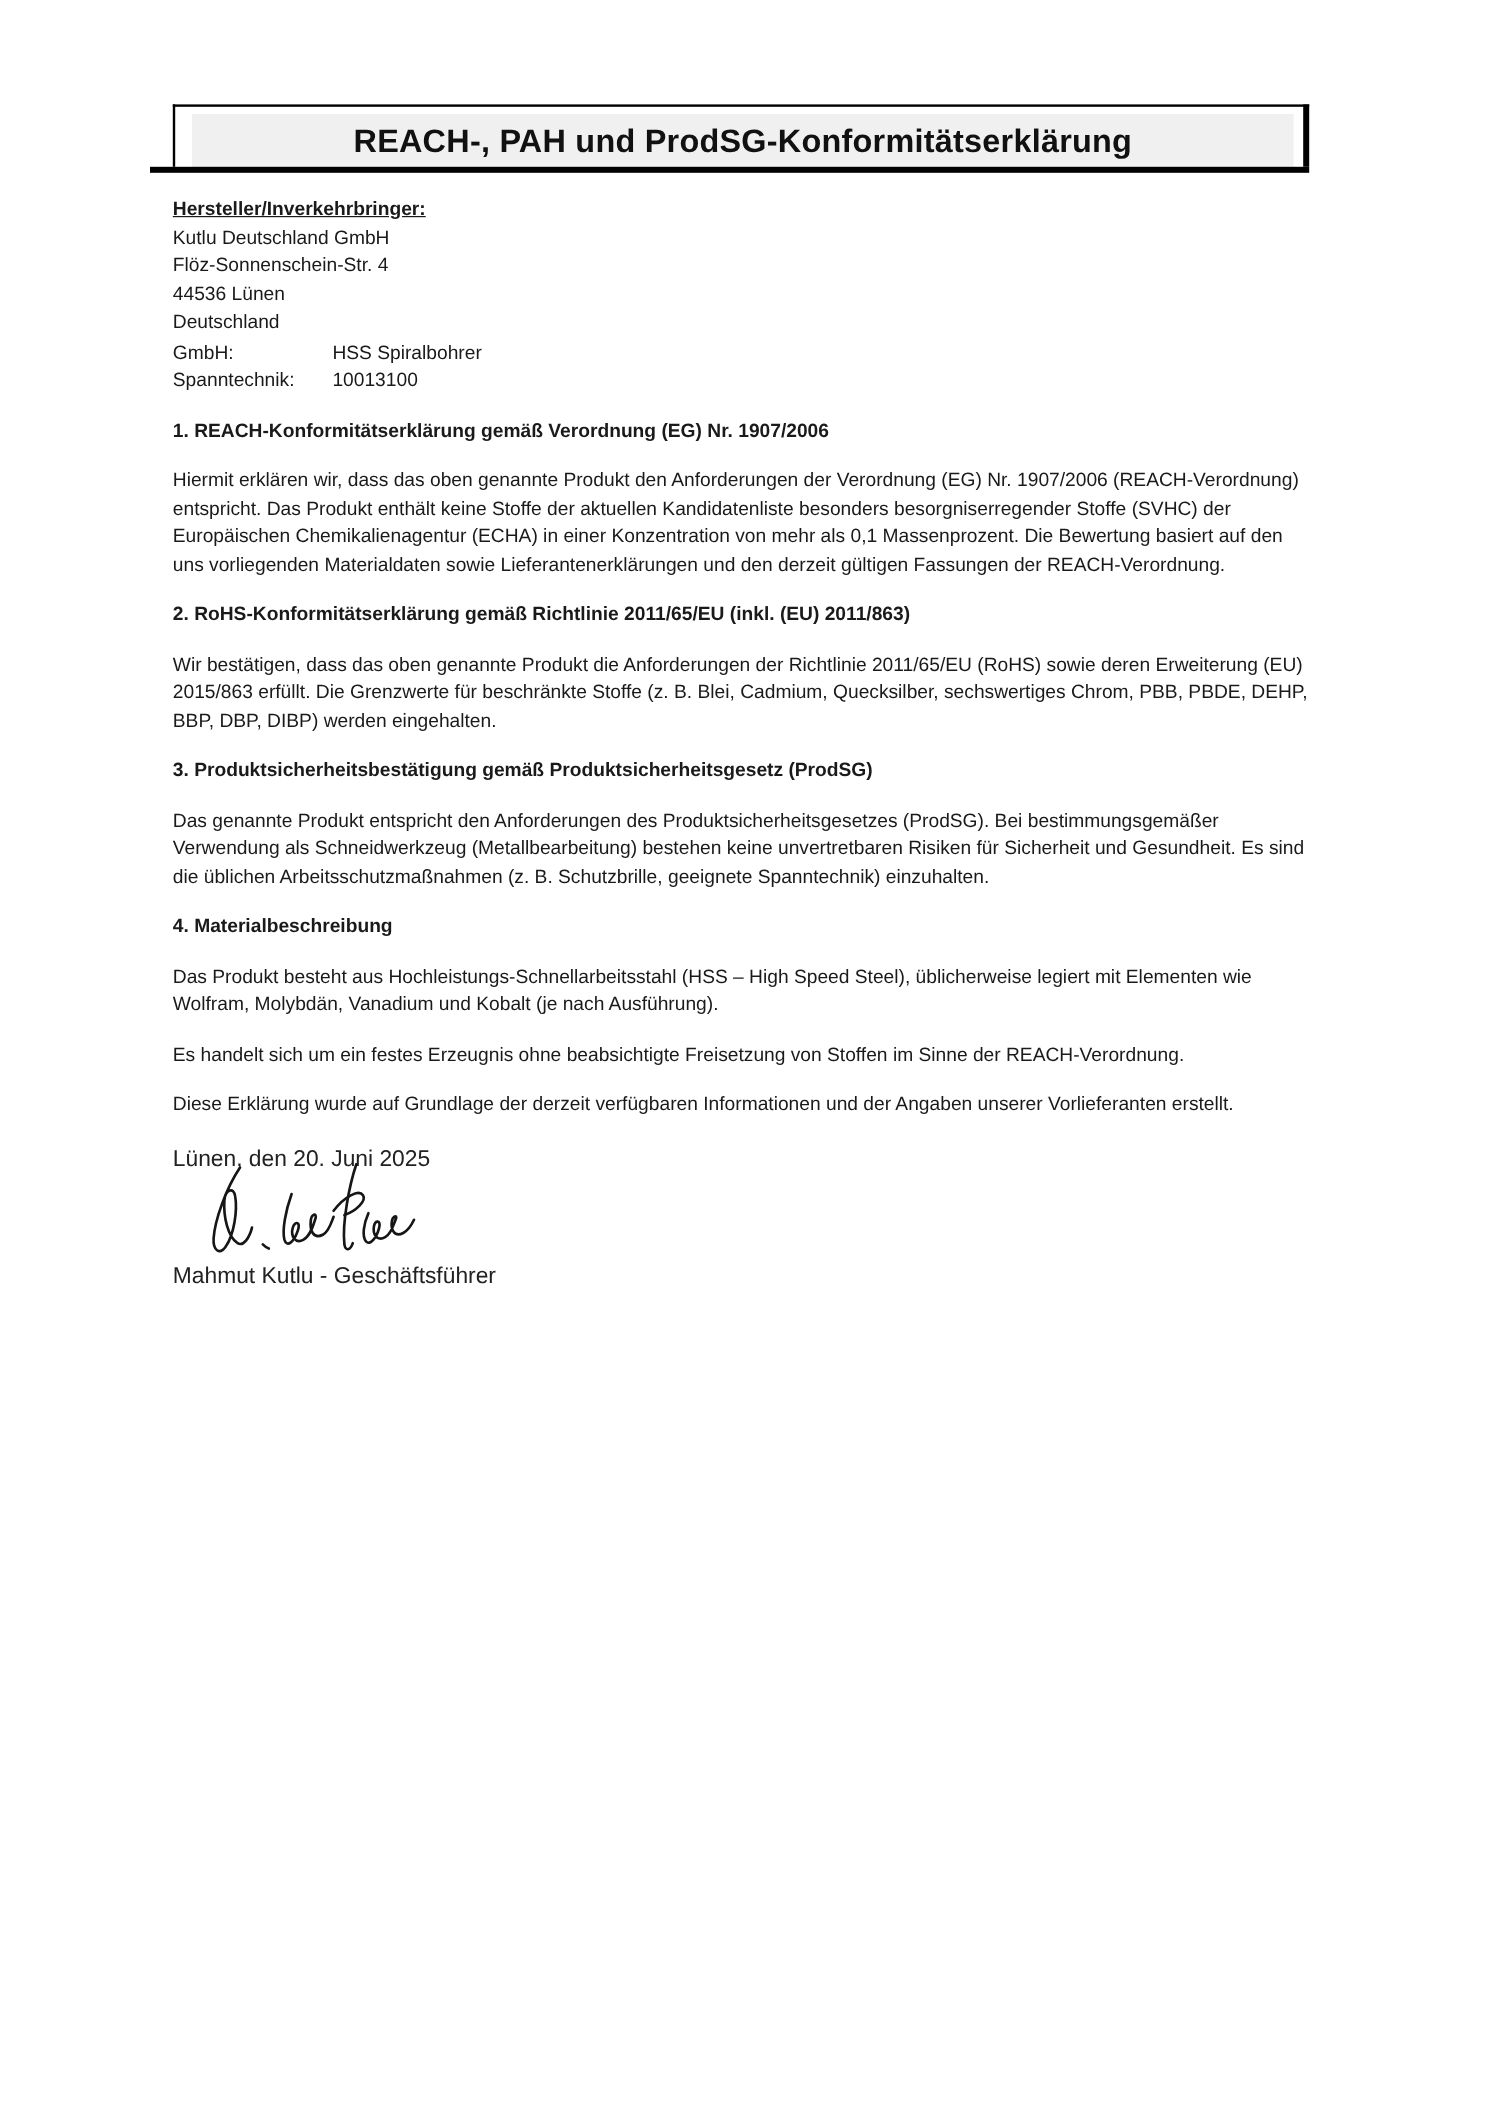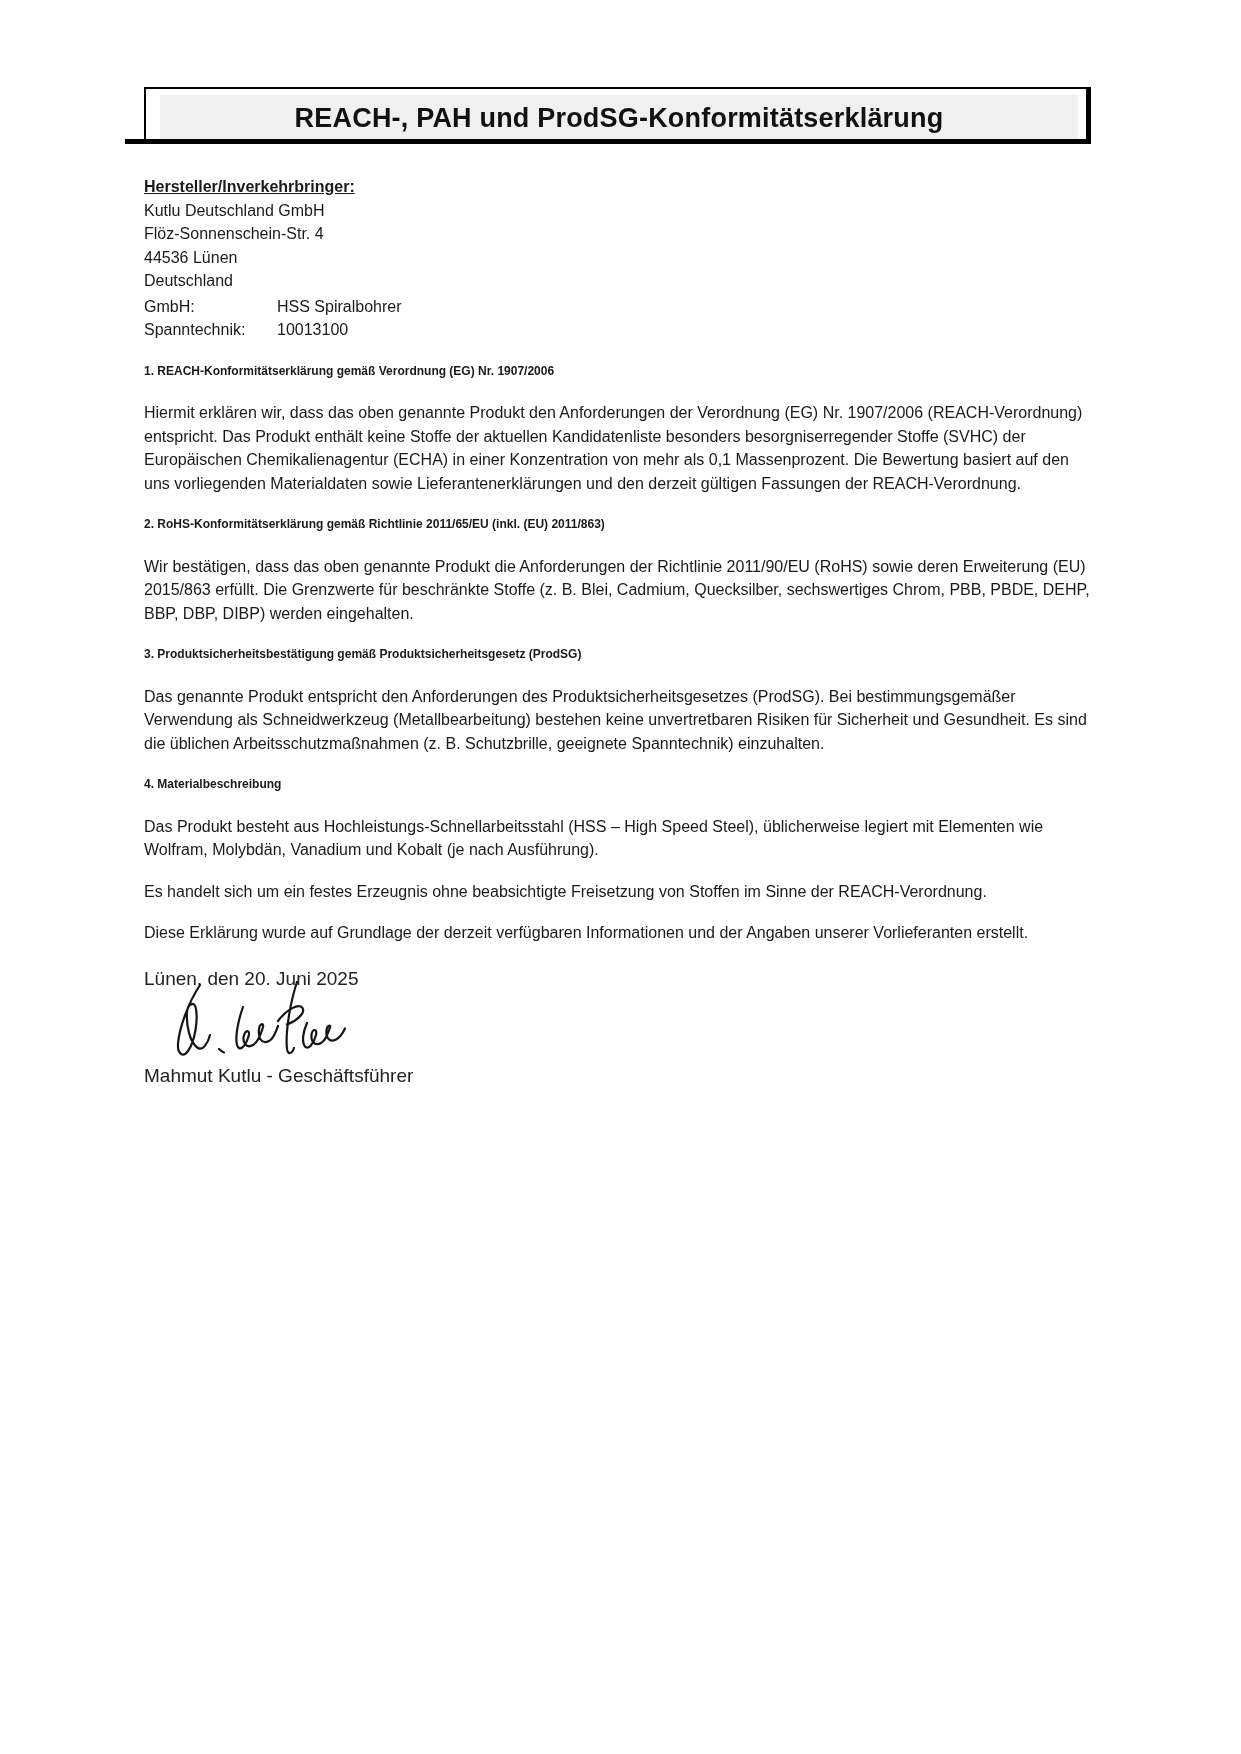--- a/index.html
+++ b/index.html
@@ -19,21 +19,21 @@
   }
   .content { width: 947px; font-size: 16px; line-height: 23.5px; }
 
   
   .title-box {
     position: relative;
     height: 52px;
     border-top: 2px solid #000;
     border-left: 2px solid #000;
     border-right: 5px solid #000;
-    margin-bottom: 36px;
+    margin-bottom: 24px;
   }
   .title-box::after {
     content: "";
     position: absolute;
     left: -21px; right: -5px; bottom: -5px;
     height: 5px;
     background: #000;
   }
   .title-shade {
     position: absolute;
@@ -51,21 +51,21 @@
     white-space: nowrap;
   }
 
   .mfr-heading { font-weight: 700; text-decoration: underline; }
   .addr-block { margin-bottom: 2px; }
 
   .product-block { margin-bottom: 18px; }
   .product-row { display: flex; }
   .product-label { width: 133px; flex: 0 0 133px; }
 
-  .sec-heading { font-weight: 700; font-size: 12px; margin: 18px 0 18px 0; }
+  .sec-heading { font-weight: 700; font-size: 16px; margin: 18px 0 18px 0; }
   .para { margin-bottom: 18px; }
 
   .signoff { margin-top: 25px; }
   .small-text { font-size: 19px; line-height: 17px; color: #222; }
   .signature-wrap { margin: -6px 0 4px 22px; height: 82px; }
   .signature-wrap svg { display: block; }
 </style>
 </head>
 <body>
 
@@ -98,21 +98,21 @@
       </div>
     </div>
 
     <div>
       <div class="sec-heading">1. REACH-Konformitätserklärung gemäß Verordnung (EG) Nr. 1907/2006</div>
       <p class="para">Hiermit erklären wir, dass das oben genannte Produkt den Anforderungen der Verordnung (EG) Nr. 1907/2006 (REACH-Verordnung) entspricht. Das Produkt enthält keine Stoffe der aktuellen Kandidatenliste besonders besorgniserregender Stoffe (SVHC) der Europäischen Chemikalienagentur (ECHA) in einer Konzentration von mehr als 0,1 Massenprozent. Die Bewertung basiert auf den uns vorliegenden Materialdaten sowie Lieferantenerklärungen und den derzeit gültigen Fassungen der REACH-Verordnung.</p>
     </div>
 
     <div>
       <div class="sec-heading">2. RoHS-Konformitätserklärung gemäß Richtlinie 2011/65/EU (inkl. (EU) 2011/863)</div>
-      <p class="para">Wir bestätigen, dass das oben genannte Produkt die Anforderungen der Richtlinie 2011/90/EU (RoHS) sowie deren Erweiterung (EU) 2015/863 erfüllt. Die Grenzwerte für beschränkte Stoffe (z. B. Blei, Cadmium, Quecksilber, sechswertiges Chrom, PBB, PBDE, DEHP, BBP, DBP, DIBP) werden eingehalten.</p>
+      <p class="para">Wir bestätigen, dass das oben genannte Produkt die Anforderungen der Richtlinie 2011/65/EU (RoHS) sowie deren Erweiterung (EU) 2015/863 erfüllt. Die Grenzwerte für beschränkte Stoffe (z. B. Blei, Cadmium, Quecksilber, sechswertiges Chrom, PBB, PBDE, DEHP, BBP, DBP, DIBP) werden eingehalten.</p>
     </div>
 
     <div>
       <div class="sec-heading">3. Produktsicherheitsbestätigung gemäß Produktsicherheitsgesetz (ProdSG)</div>
       <p class="para">Das genannte Produkt entspricht den Anforderungen des Produktsicherheitsgesetzes (ProdSG). Bei bestimmungsgemäßer Verwendung als Schneidwerkzeug (Metallbearbeitung) bestehen keine unvertretbaren Risiken für Sicherheit und Gesundheit. Es sind die üblichen Arbeitsschutzmaßnahmen (z. B. Schutzbrille, geeignete Spanntechnik) einzuhalten.</p>
     </div>
 
     <div>
       <div class="sec-heading">4. Materialbeschreibung</div>
       <p class="para">Das Produkt besteht aus Hochleistungs-Schnellarbeitsstahl (HSS – High Speed Steel), üblicherweise legiert mit Elementen wie Wolfram, Molybdän, Vanadium und Kobalt (je nach Ausführung).</p>

